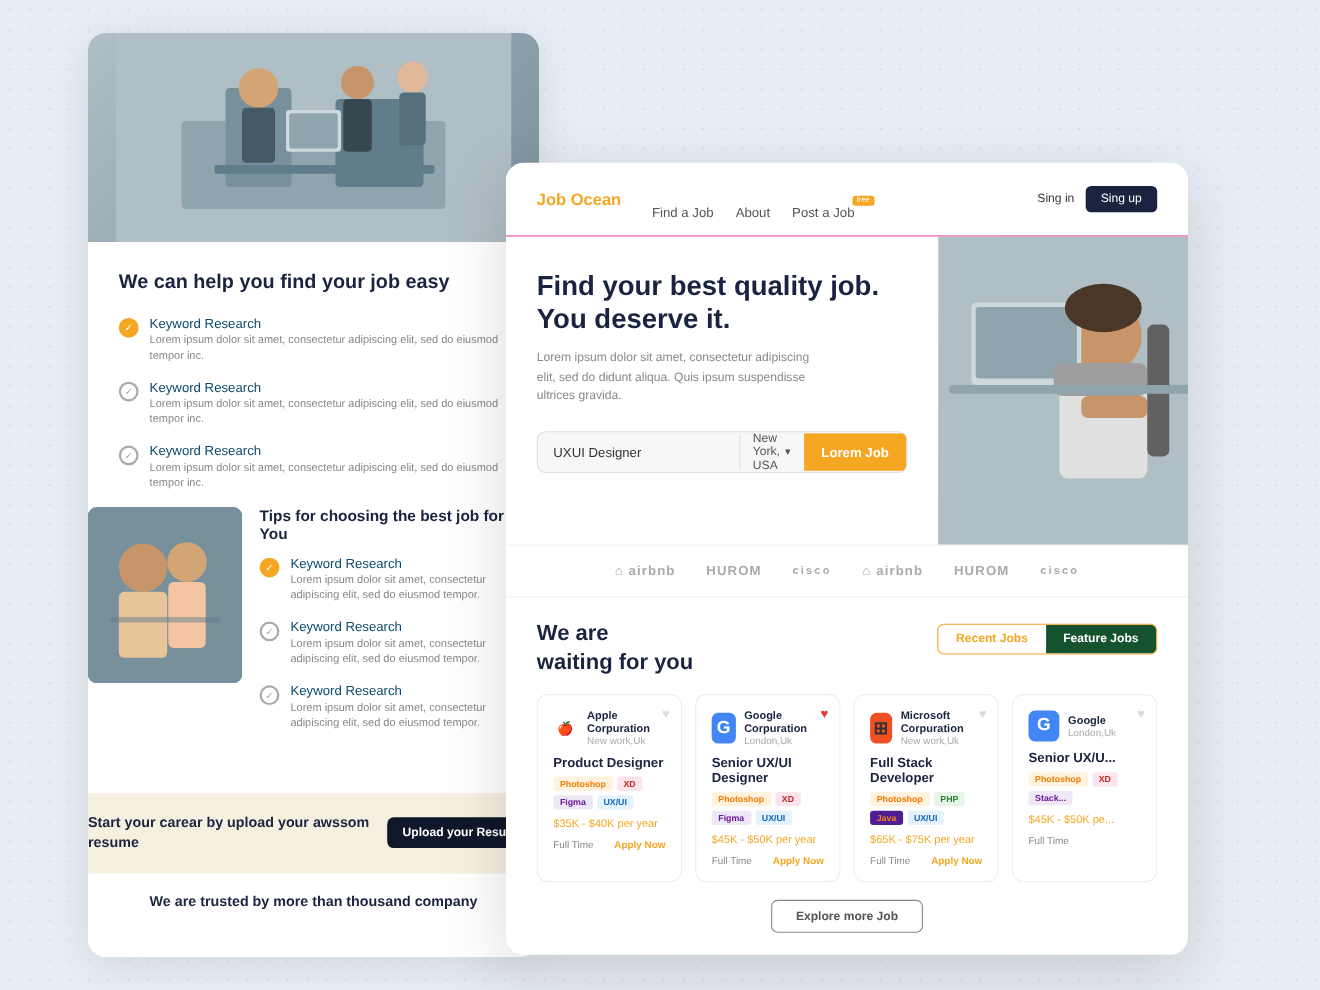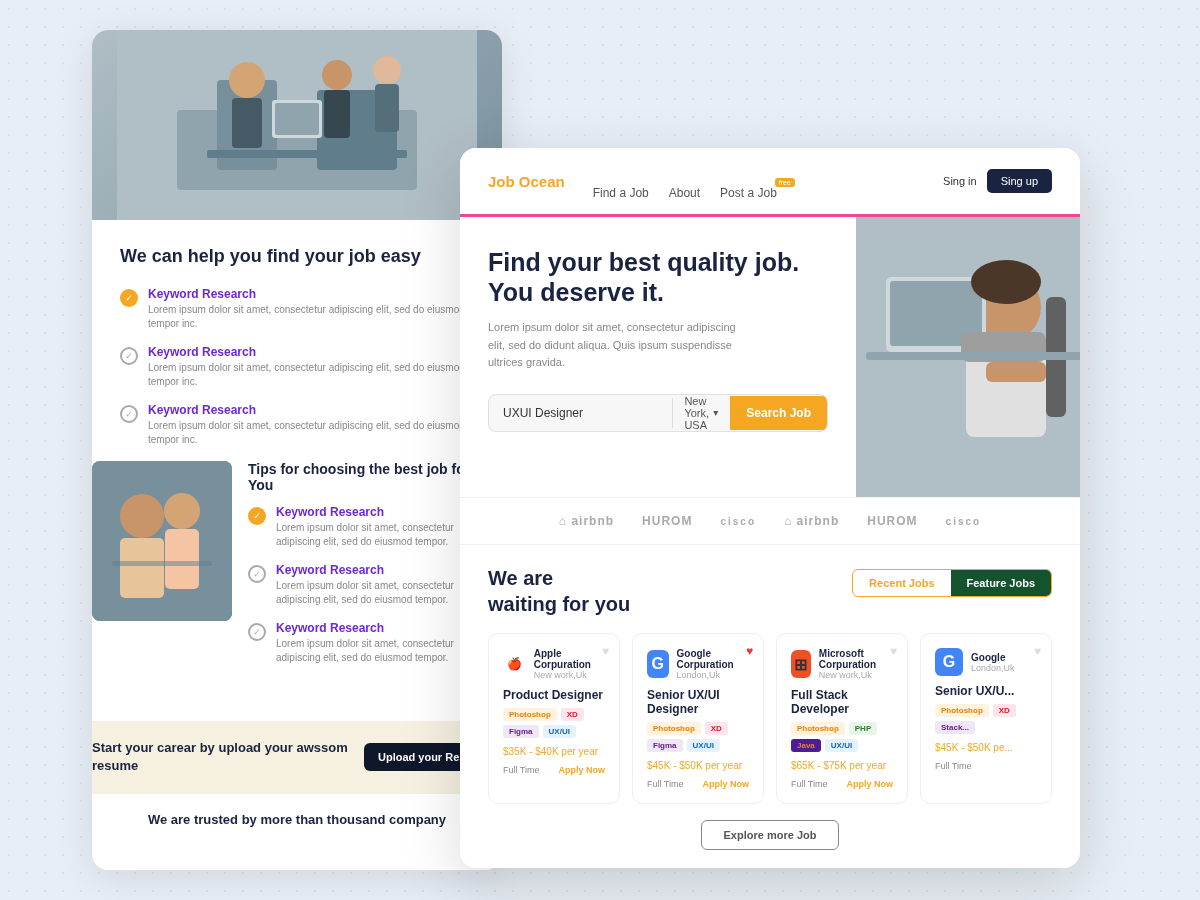--- a/index.html
+++ b/index.html
@@ -19,21 +19,21 @@
       height: 100%;
       background-image: radial-gradient(circle, #c5cfe0 1px, transparent 1px);
       background-size: 18px 18px;
       opacity: 0.5;
       pointer-events: none;
     }
 
     
     .left-card {
       position: absolute;
-      left: 92px;
+      left: 80px;
       top: 30px;
       width: 410px;
       height: 840px;
       background: #fff;
       border-radius: 16px;
       box-shadow: 0 8px 40px rgba(0,0,0,0.10);
       overflow: hidden;
       z-index: 1;
     }
 
@@ -88,21 +88,21 @@
     .check-filled { background: #f5a623; }
     .check-outline {
       background: transparent;
       border: 2px solid #aaa;
       color: #aaa;
     }
     .check-outline::before { content: '✓'; color: #aaa; font-size: 9px; }
     .check-filled::before { content: '✓'; color: #fff; font-size: 9px; }
 
     .checklist-text { font-size: 11px; color: #333; }
-    .checklist-text strong { display: block; font-weight: 700; font-size: 12px; color: #6d28d9; margin-bottom: 2px; }
+    .checklist-text strong { display: block; font-weight: 400; font-size: 12px; color: #0c4a6e; margin-bottom: 2px; }
     .checklist-text span { color: #888; font-size: 10px; line-height: 1.4; }
 
     
     .left-middle {
       display: flex;
       margin-top: 10px;
       gap: 0;
     }
     .left-middle-img {
       width: 140px;
@@ -178,21 +178,21 @@
       box-shadow: 0 16px 60px rgba(0,0,0,0.15);
       overflow: hidden;
       z-index: 2;
     }
 
     
     .navbar {
       display: flex;
       align-items: center;
       padding: 14px 28px;
-      border-bottom: 3px solid #ec4899;
+      border-bottom: 1px solid #ec4899;
       background: #fff;
     }
     .nav-logo {
       font-size: 15px;
       font-weight: 700;
       color: #1a2340;
       margin-right: 28px;
     }
     .nav-logo span { color: #f5a623; }
     .nav-links { display: flex; gap: 20px; flex: 1; margin-top: 24px; }
@@ -602,21 +602,21 @@
     <div class="hero-left">
       <div class="hero-title">Find your best quality job.<br>You deserve it.</div>
       <div class="hero-sub">Lorem ipsum dolor sit amet, consectetur adipiscing elit, sed do didunt aliqua. Quis ipsum suspendisse ultrices gravida.</div>
       <div class="search-bar">
         <input class="search-input" type="text" value="UXUI Designer" style="">
         <div class="search-divider"></div>
         <div class="search-location">
           <span>New York, USA</span>
           <span style="font-size:10px">▾</span>
         </div>
-        <button class="search-btn">Search Job</button>
+        <button class="search-btn">Lorem Job</button>
       </div>
     </div>
     <div class="hero-right">
       <div class="hero-img-bg">
         <svg width="240" height="280" viewBox="0 0 240 280" xmlns="http://www.w3.org/2000/svg">
           <rect width="240" height="280" fill="#b0bec5"></rect>
 
           <ellipse cx="150" cy="90" rx="35" ry="35" fill="#c8956a"></ellipse>
           <rect x="110" y="120" width="80" height="100" rx="8" fill="#e0e0e0"></rect>
 

